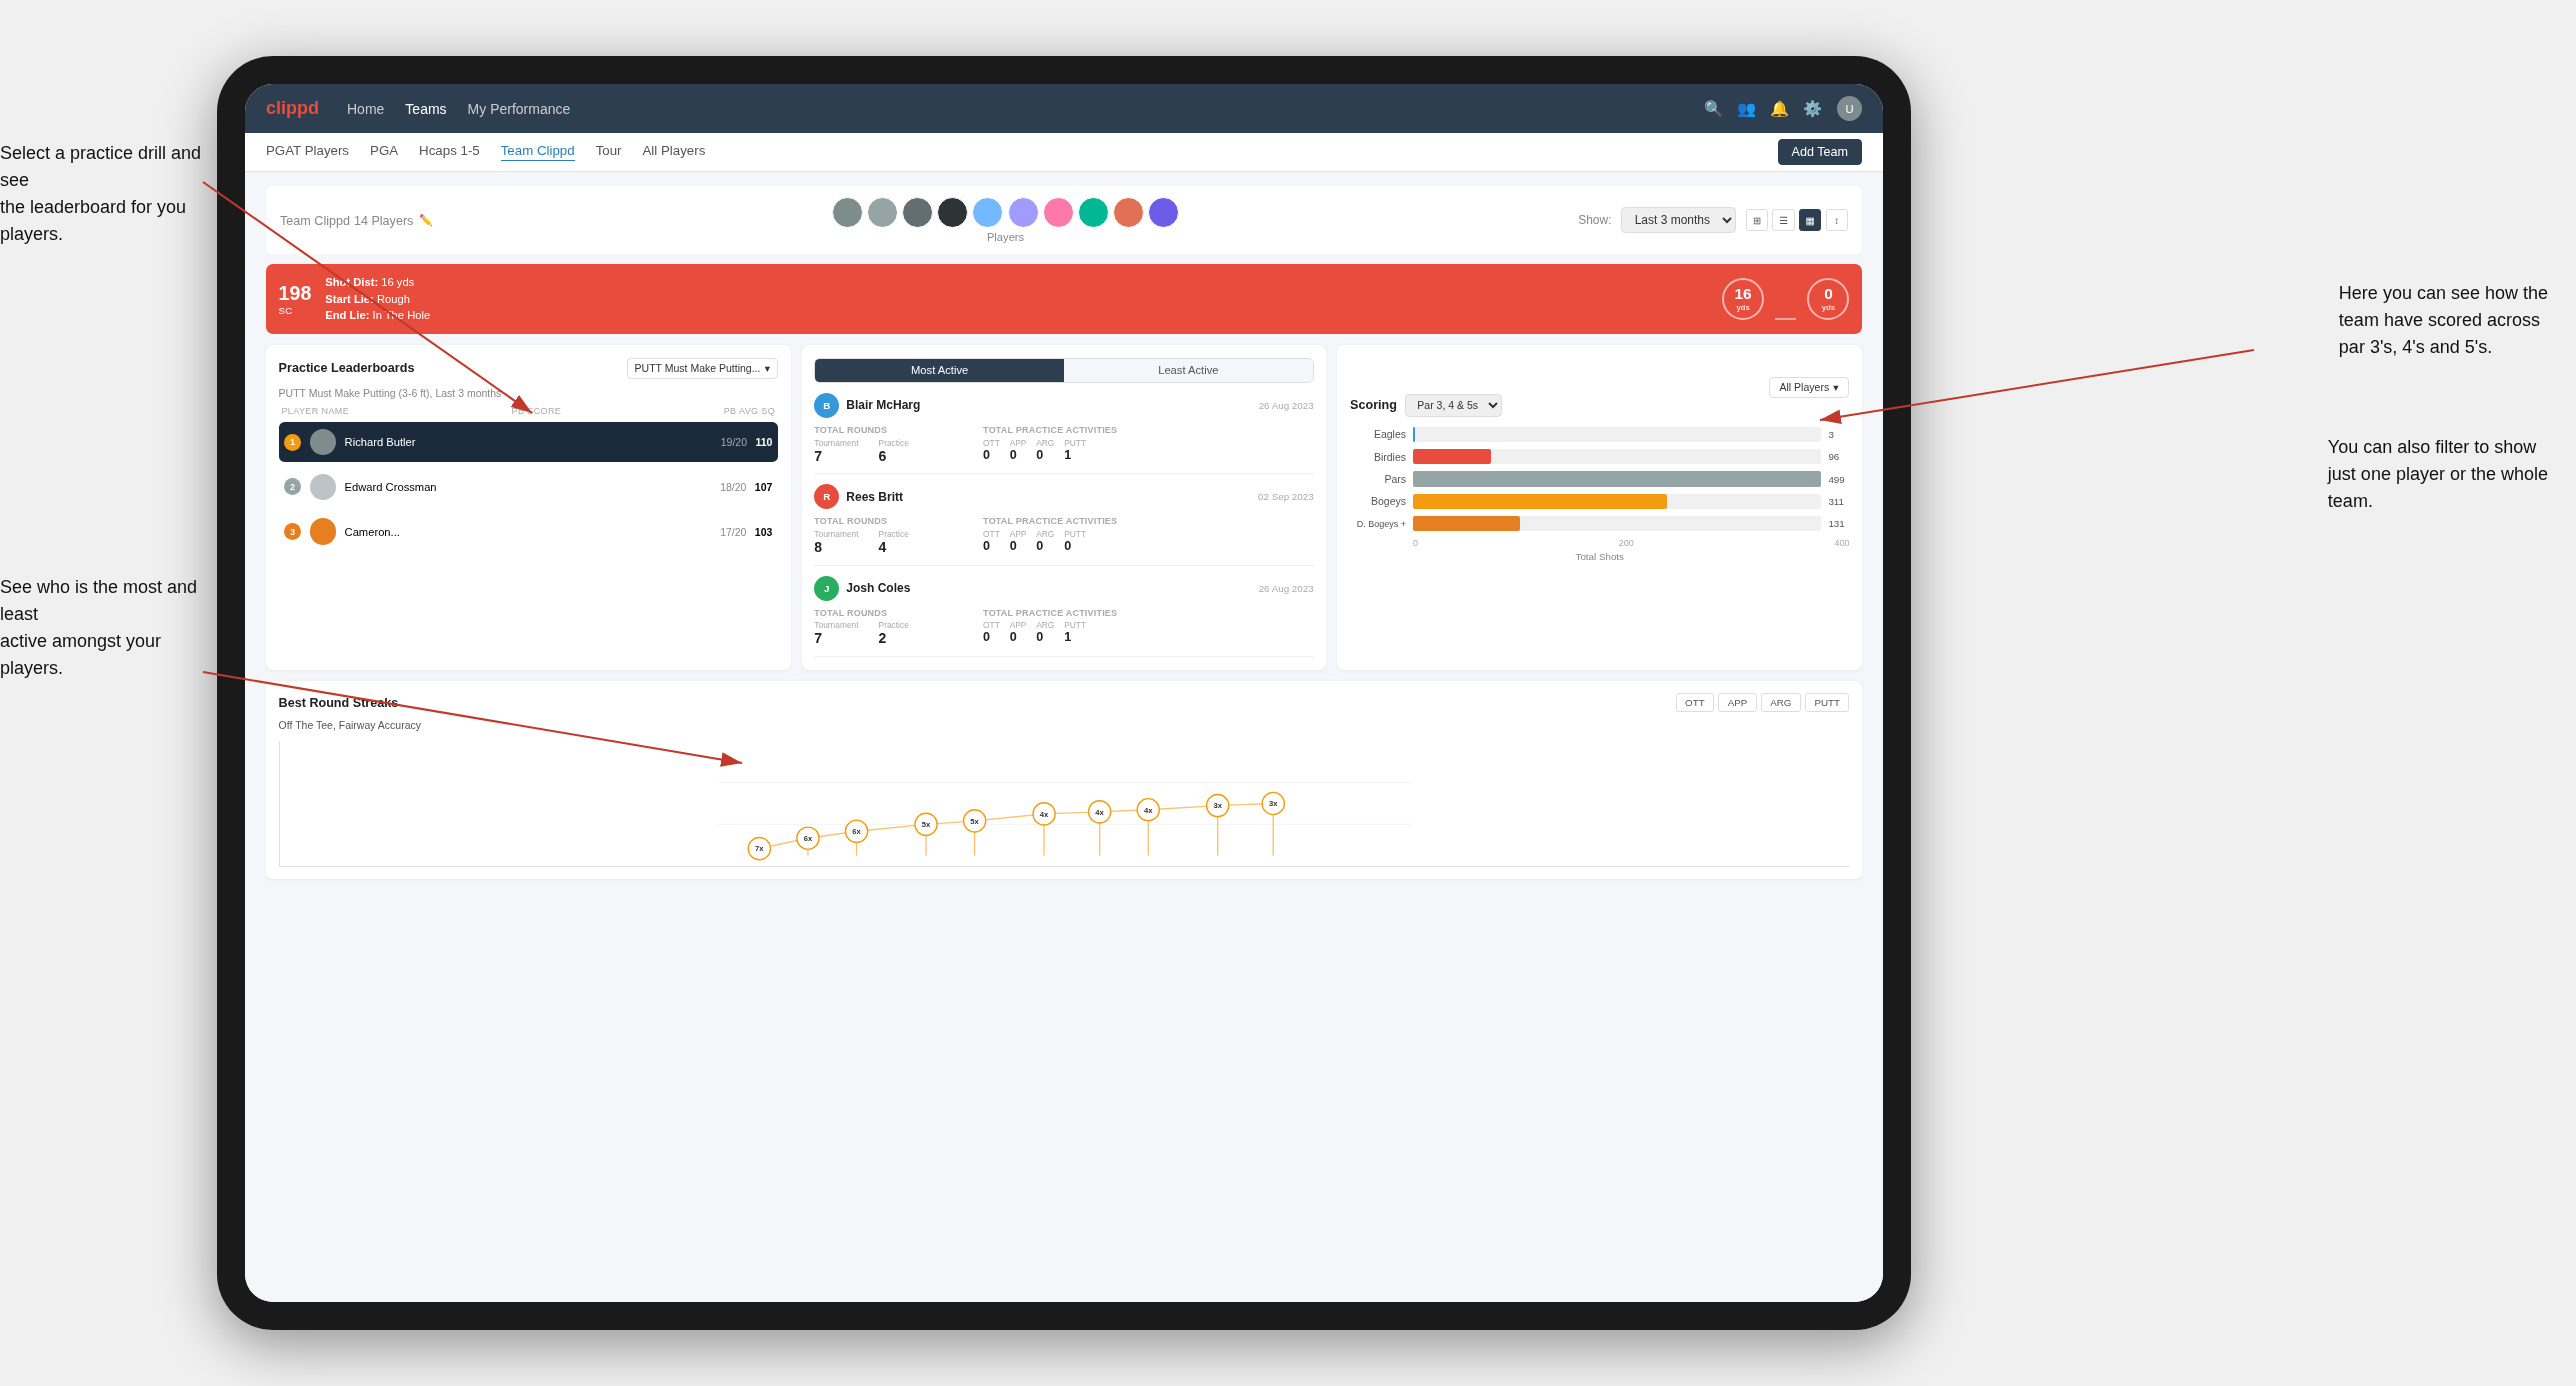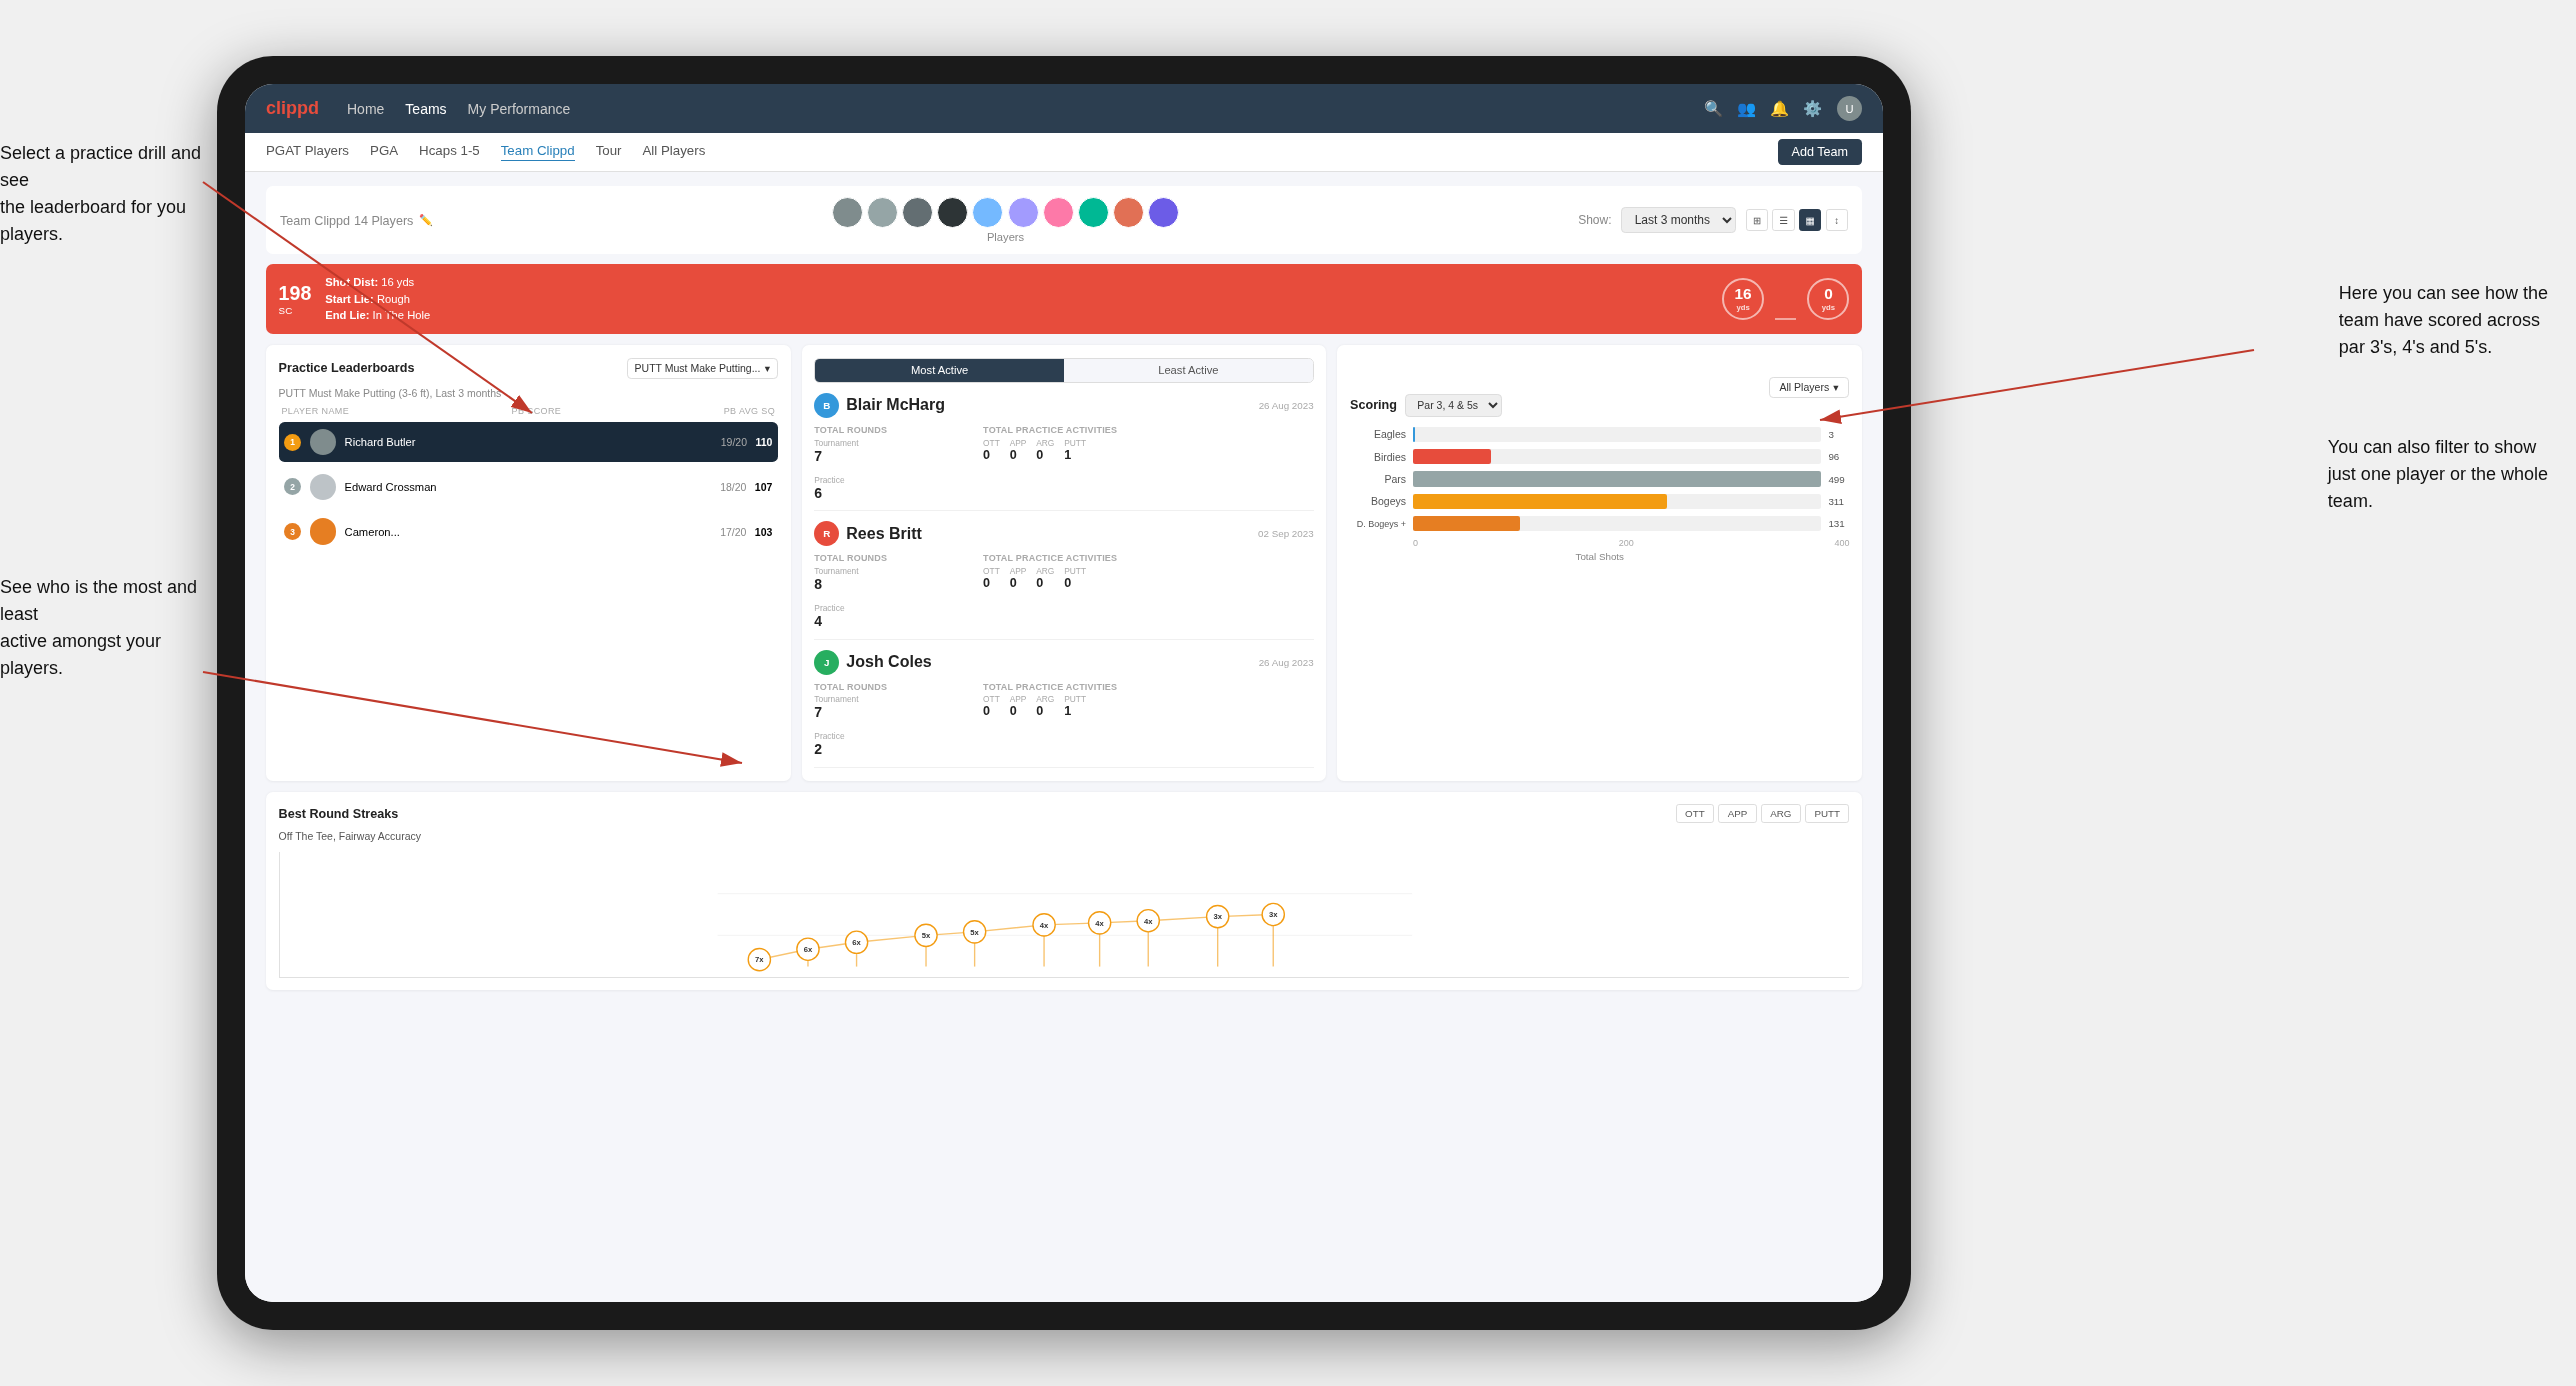--- a/index.html
+++ b/index.html
@@ -385,21 +385,21 @@
       border-radius: 50%;
       background: #3498db;
       display: flex;
       align-items: center;
       justify-content: center;
       color: #fff;
       font-size: 9.8px;
       font-weight: 700;
     }
     .activity-name {
-      font-size: 16px;
+      font-size: 12px;
       font-weight: 600;
       color: #222;
     }
     .activity-date {
       font-size: 9.8px;
       color: #aaa;
     }
     .activity-stats {
       display: grid;
       grid-template-columns: 1fr 1fr 1fr;
@@ -407,22 +407,21 @@
     }
     .activity-stat-group h4 {
       font-size: 9px;
       color: #aaa;
       text-transform: uppercase;
       letter-spacing: 0.2px;
       margin-bottom: 2.8px;
     }
     .activity-stat-cols {
       display: flex;
-      gap: 11px;
-      flex-direction: column;
+      gap: 20px;
     }
     .activity-stat-col label {
       display: block;
       font-size: 8.4px;
       color: #aaa;
     }
     .activity-stat-col span {
       font-size: 14px;
       font-weight: 700;
       color: #222;

